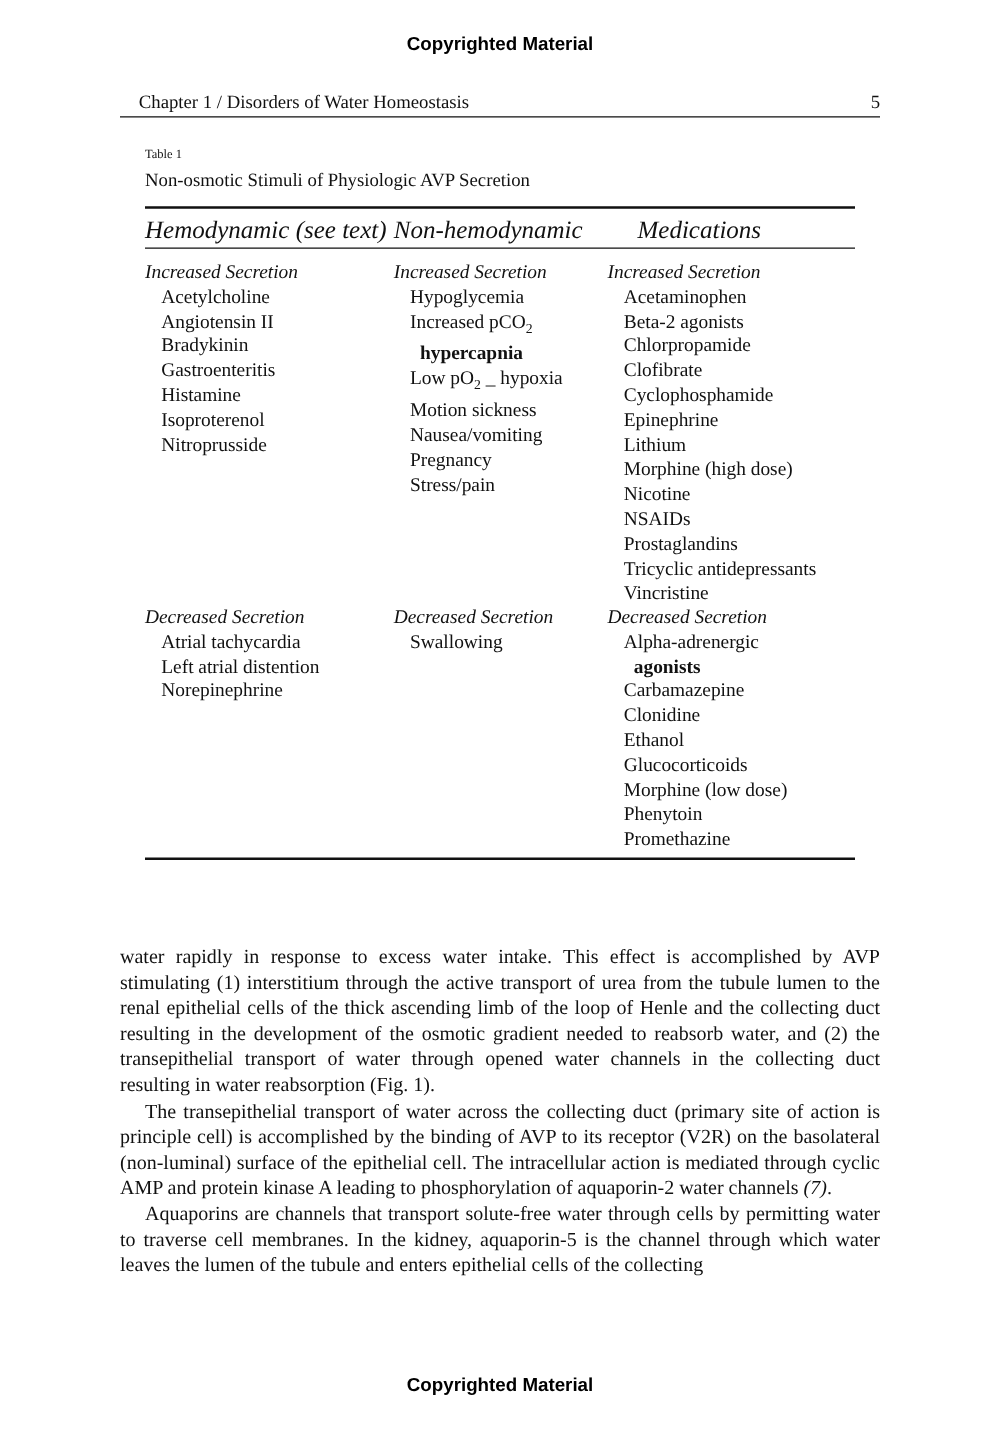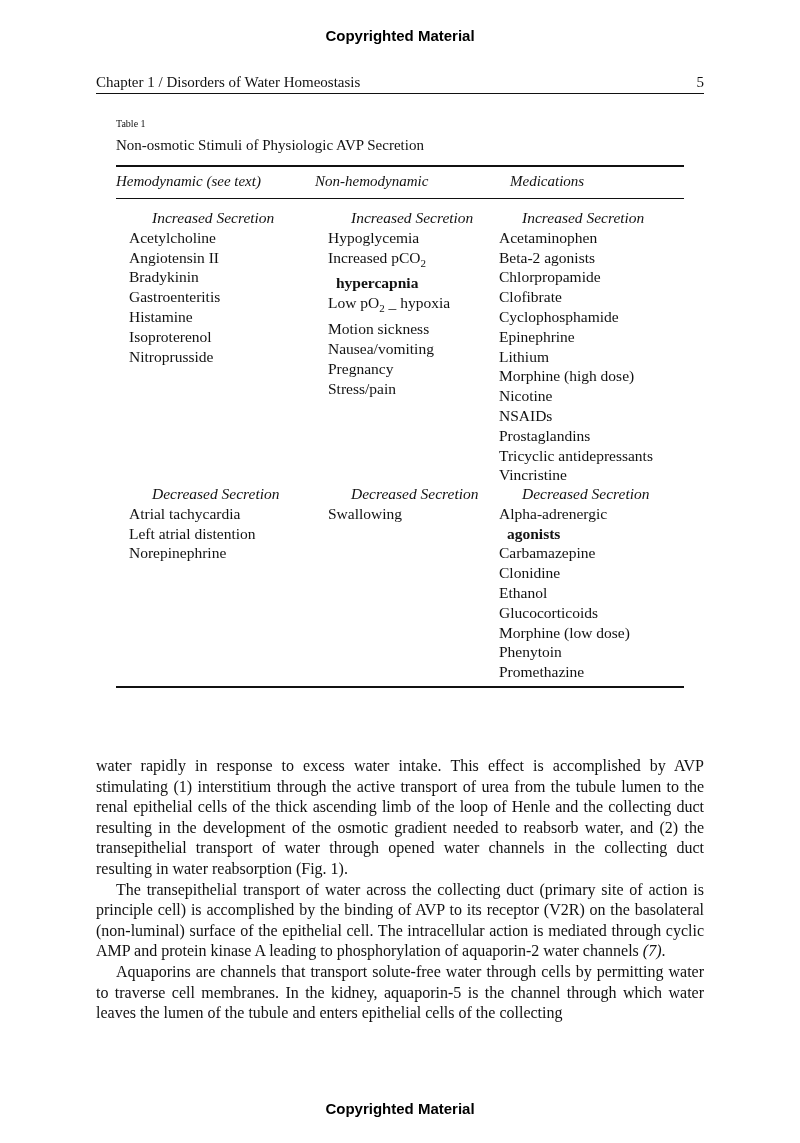--- a/index.html
+++ b/index.html
@@ -1,31 +1,31 @@
 <!DOCTYPE html>
 <html><head>
 <meta charset="utf-8">
 <style>
   html, body { margin: 0; padding: 0; background: #ffffff; }
   body { width: 800px; height: 1143px; position: relative; overflow: hidden; font-family: "Liberation Serif", "DejaVu Serif", serif; color: #111; }
   .watermark { position: absolute; left: 0; width: 800px; text-align: center; font-family: "Liberation Sans", "DejaVu Sans", sans-serif; font-weight: bold; font-size: 15px; color: #000000; }
   .wm-top { top: 27px; }
   .wm-bottom { top: 1100px; }
   .running-head { position: absolute; left: 96px; top: 73px; width: 608px; height: 20px; border-bottom: 1px solid #111; font-size: 15px; }
-  .running-head .chap { position: absolute; left: 0; top: 1px; text-align: center; }
+  .running-head .chap { position: absolute; left: 15px; top: 1px; text-align: center; }
   .running-head .chap b { font-weight: normal; }
   .running-head .pg { position: absolute; right: 0; top: 1px; }
   .table-label { position: absolute; left: 116px; top: 118px; font-size: 10px; }
   .table-title { position: absolute; left: 116px; top: 137px; font-size: 15px; }
   .rule-top { position: absolute; left: 116px; top: 165px; width: 568px; border-top: 2px solid #111; }
   .rule-head { position: absolute; left: 116px; top: 198px; width: 568px; border-top: 1px solid #111; }
   .rule-bottom { position: absolute; left: 116px; top: 686px; width: 568px; border-top: 2px solid #111; }
-  .col-head { position: absolute; top: 173px; font-style: italic; font-size: 15px; }
+  .col-head { position: absolute; top: 173px; font-style: italic; font-size: 20px; }
   .col { position: absolute; font-size: 15.5px; line-height: 19.8px; }
-  .col .sec { font-style: italic; margin-left: 36px; }
+  .col .sec { font-style: italic; }
   .col .item { padding-left: 13px; white-space: nowrap; }
   .col .item.cont { padding-left: 21px; font-weight: bold; }
   .foot { position: absolute; left: 134px; top: 691px; font-size: 13px; line-height: 16px; }
   .foot i { font-style: italic; }
   .body-text { position: absolute; left: 96px; top: 756px; width: 608px; font-size: 16px; line-height: 20.6px; text-align: justify; }
   .body-text p { margin: 0; text-indent: 0; }
   .body-text p.ind { text-indent: 20px; }
 </style>
 </head>
 <body>

